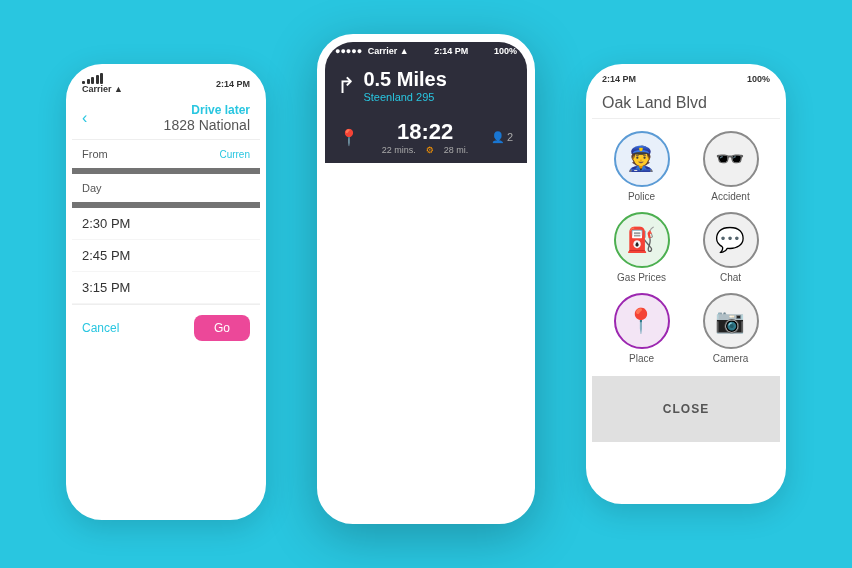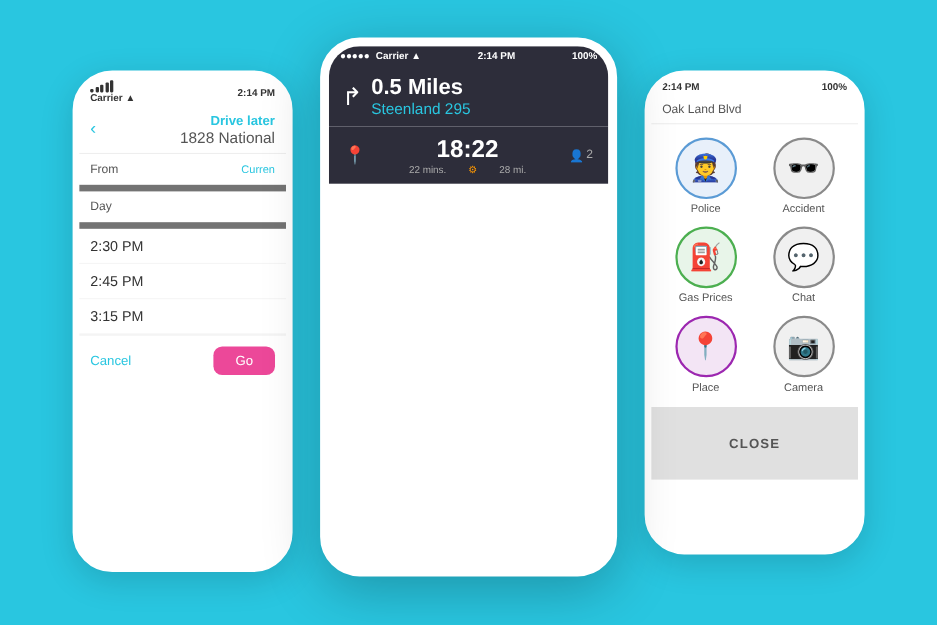--- a/index.html
+++ b/index.html
@@ -39,21 +39,21 @@
       height: 456px;
       left: 20px;
       top: 40px;
       z-index: 1;
       border: 6px solid white;
       box-shadow: 0 8px 30px rgba(0,0,0,0.15);
     }
 
     
     .phone-center {
-      width: 270px;
+      width: 218px;
       height: 490px;
       left: 50%;
       transform: translateX(-50%);
       top: 10px;
       z-index: 3;
       border: 8px solid white;
       box-shadow: 0 12px 50px rgba(0,0,0,0.25);
     }
 
     
@@ -199,21 +199,21 @@
       font-size: 22px;
     }
 
     .nav-info .distance {
       font-size: 20px;
       font-weight: 700;
       color: white;
     }
 
     .nav-info .street {
-      font-size: 14px;
+      font-size: 11px;
       color: #29c6e0;
     }
 
     
     .map-area {
       flex: 1;
       position: relative;
       background: #c8d8c0;
       overflow: hidden;
     }
@@ -242,21 +242,21 @@
     .eta-time {
       font-size: 22px;
       font-weight: 700;
       color: white;
     }
 
     .eta-details {
       font-size: 9px;
       color: #aaa;
       display: flex;
-      gap: 20px;
+      gap: 10px;
       justify-content: center;
       align-items: center;
     }
 
     .eta-details .orange { color: #ff9800; }
 
     .nav-icon-btn {
       color: #aaa;
       font-size: 16px;
     }
@@ -291,21 +291,21 @@
       justify-content: space-between;
       align-items: center;
       padding: 4px 10px;
       font-size: 9px;
       font-weight: 600;
       color: #333;
     }
 
     .oak-land-header {
       padding: 6px 10px;
-      font-size: 11px;
+      font-size: 16px;
       font-weight: 500;
       color: #555;
       border-bottom: 1px solid #eee;
     }
 
     .report-grid {
       display: grid;
       grid-template-columns: 1fr 1fr;
       gap: 10px;
       padding: 12px 10px;

